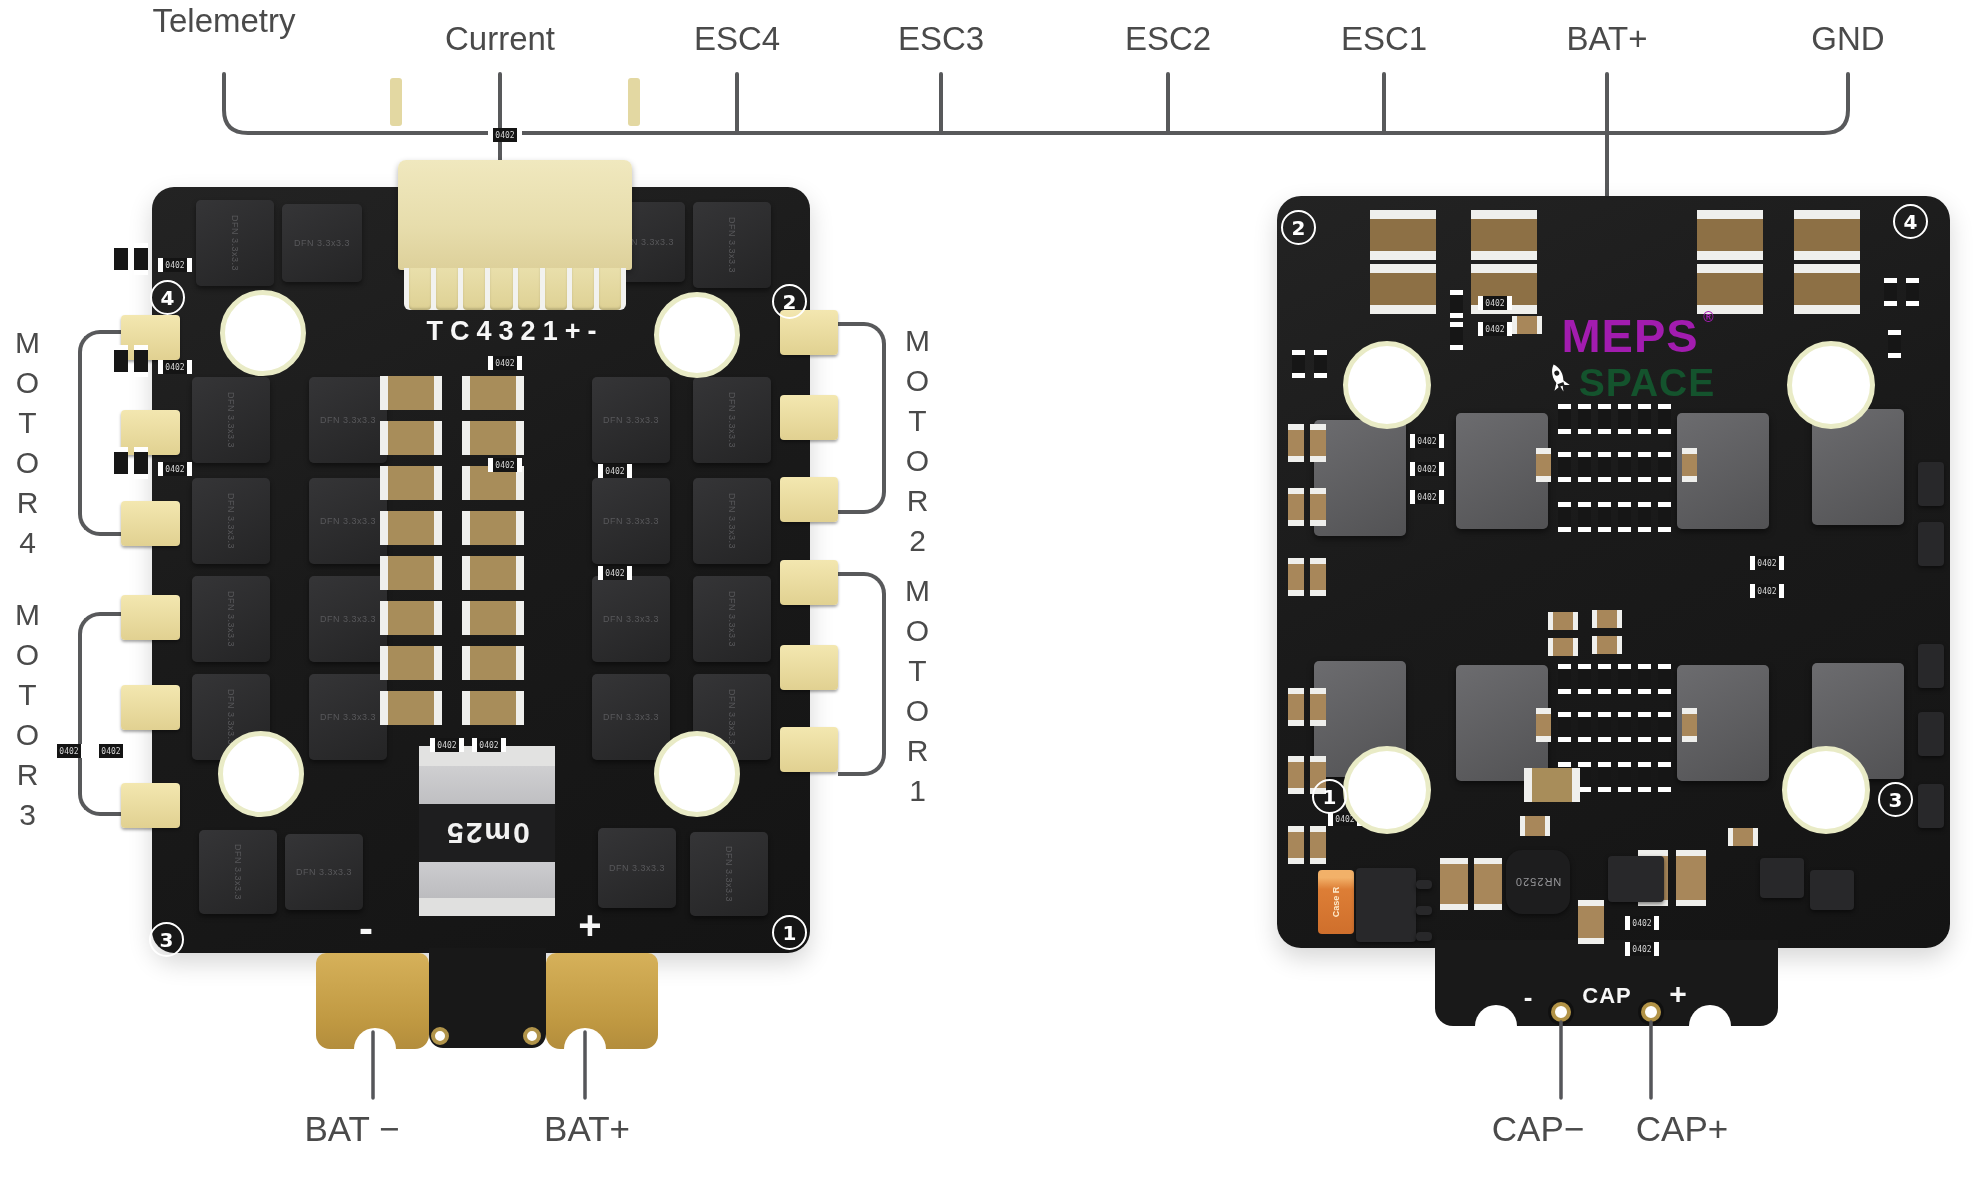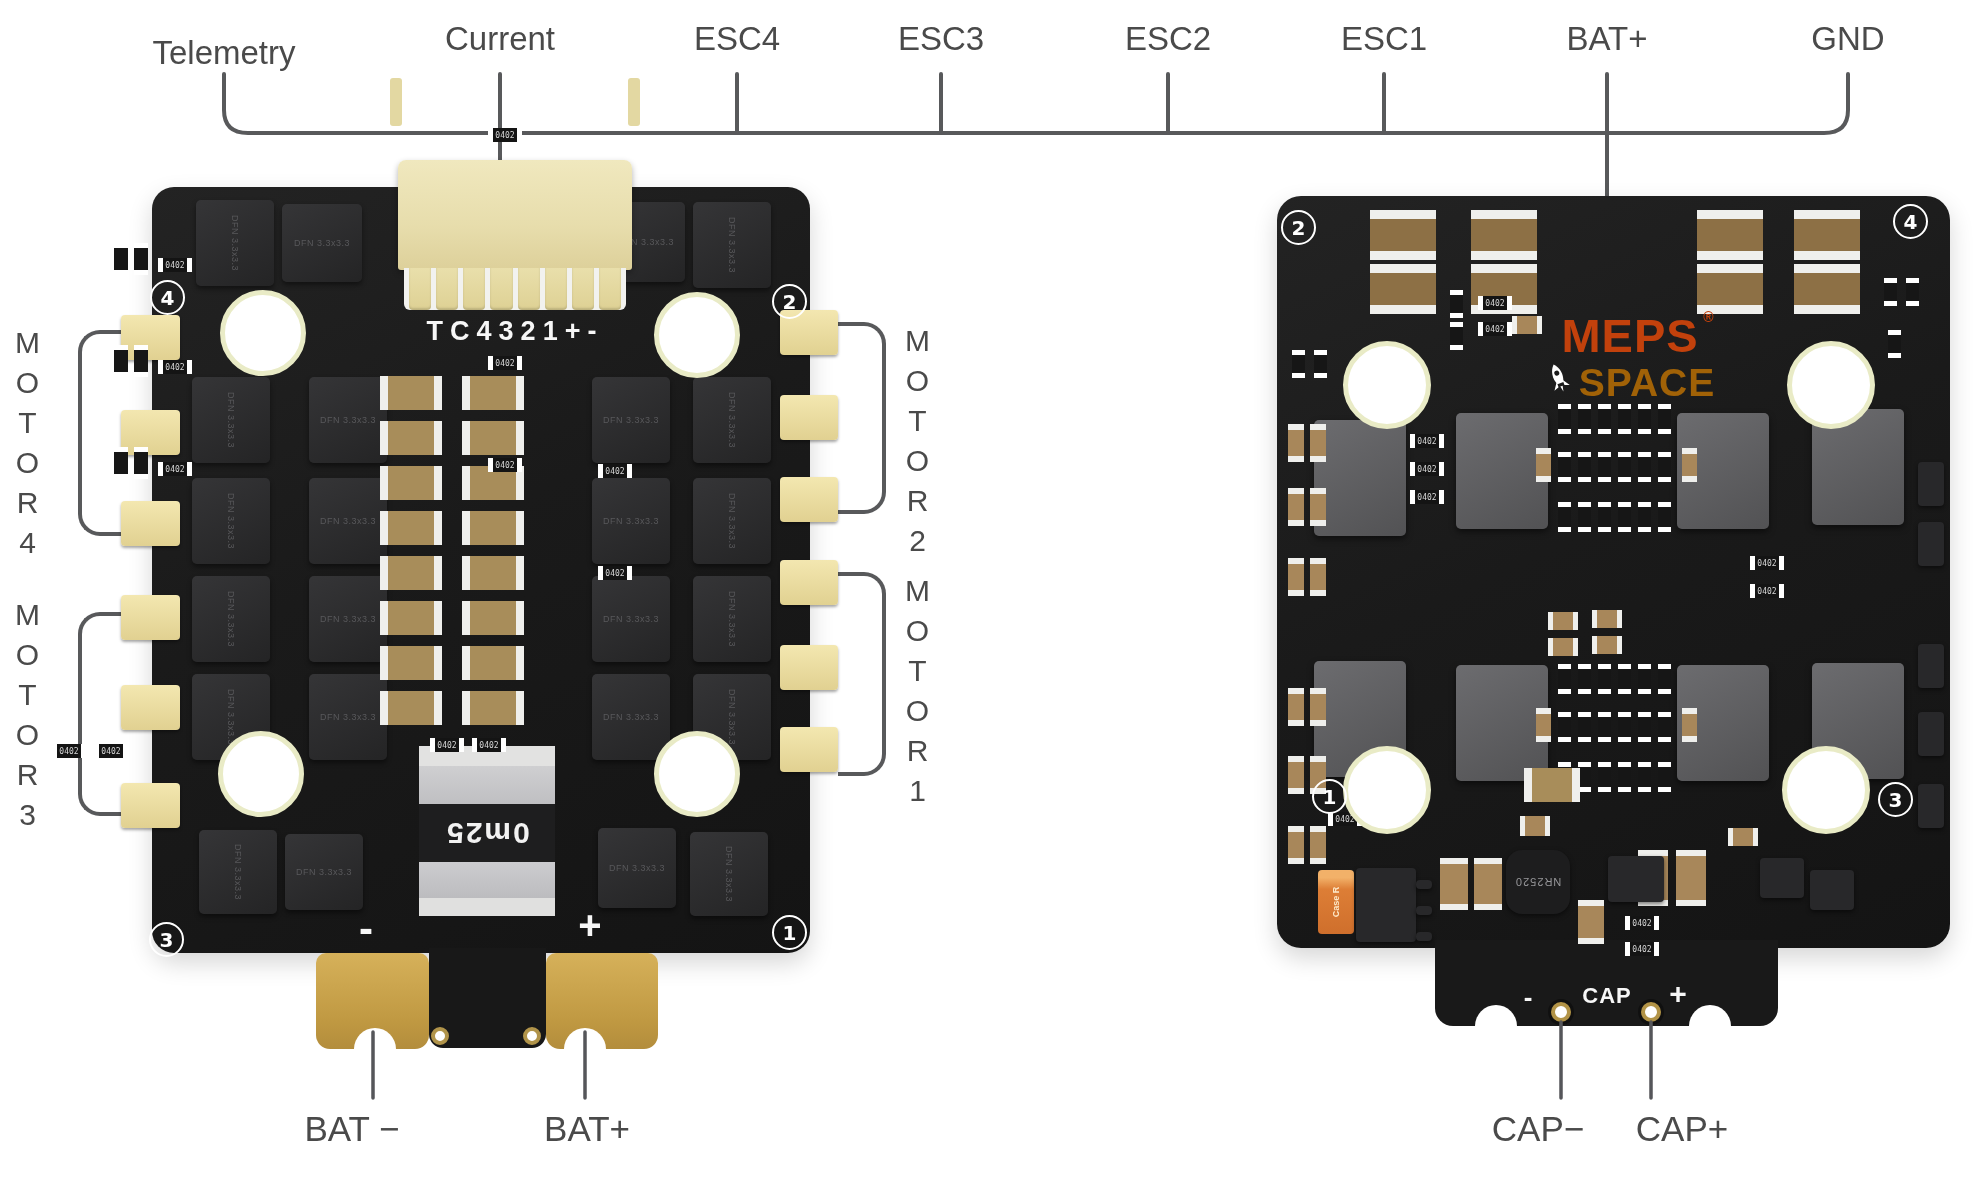--- a/index.html
+++ b/index.html
@@ -64,35 +64,35 @@
   #connteeth{position:absolute;left:404px;top:268px;width:222px;height:42px;background:#f2f2ef;border-radius:0 0 6px 6px;
              display:flex;gap:5px;padding:0 5px;box-sizing:border-box;z-index:12;}
   #connteeth div{flex:1;background:linear-gradient(180deg,#e9dfab,#ded194);border-radius:0 0 4px 4px;
                  box-shadow:inset 0 -2px 2px rgba(0,0,0,.15);}
   #shunt{position:absolute;left:419px;top:746px;width:136px;height:170px;z-index:6;}
   #shunt .b1{position:absolute;left:0;width:100%;}
   #shunt .txt{position:absolute;left:0;top:58px;width:100%;height:58px;display:flex;align-items:center;
               justify-content:center;background:#1e1e1f;}
   #shunt .txt span{font:700 30px "Liberation Sans",sans-serif;color:#f2f2f2;transform:rotate(180deg);letter-spacing:2px;}
   #logo{position:absolute;left:1510px;top:312px;width:240px;display:flex;flex-direction:column;align-items:center;z-index:8;}
-  #logo .l1{font:800 47px/1 "Liberation Sans",sans-serif;color:#c2410c;letter-spacing:1px;position:relative;}
+  #logo .l1{font:800 47px/1 "Liberation Sans",sans-serif;color:#a21caf;letter-spacing:1px;position:relative;}
   #logo .l1 sup{font-size:14px;position:absolute;top:-2px;right:-16px;}
   #logo .l2row{display:flex;align-items:center;gap:4px;margin-top:3px;}
-  #logo .l2{font:800 39px/1 "Liberation Sans",sans-serif;color:#a16207;letter-spacing:1px;}
+  #logo .l2{font:800 39px/1 "Liberation Sans",sans-serif;color:#14532d;letter-spacing:1px;}
 </style>
 </head>
 <body>
 
 <div id="stage">
 
   <svg id="svg-top" width="1980" height="240">
     <path d="M224 74 V110 Q224 133 248 133 H1824 Q1848 133 1848 110 V74" fill="none" stroke="#58595b" stroke-width="4" stroke-linecap="round"></path>
     <path d="M500 74 V170 M737 74 V133 M941 74 V133 M1168 74 V133 M1384 74 V133 M1607 74 V204" fill="none" stroke="#58595b" stroke-width="4" stroke-linecap="round"></path>
   </svg>
-  <span class="toplabel" style="left:224px;top:52px">Telemetry</span>
+  <span class="toplabel" style="left:224px;top:20px">Telemetry</span>
   <span class="toplabel" style="left:500px;top:38px">Current</span>
   <span class="toplabel" style="left:737px;top:38px">ESC4</span>
   <span class="toplabel" style="left:941px;top:38px">ESC3</span>
   <span class="toplabel" style="left:1168px;top:38px">ESC2</span>
   <span class="toplabel" style="left:1384px;top:38px">ESC1</span>
   <span class="toplabel" style="left:1607px;top:38px">BAT+</span>
   <span class="toplabel" style="left:1848px;top:38px">GND</span>
 
   <div class="board" id="board-left" style="left:152px;top:187px;width:658px;height:766px;"></div>
   <div class="board" id="board-right" style="left:1277px;top:196px;width:673px;height:752px;border-radius:24px;"></div>

